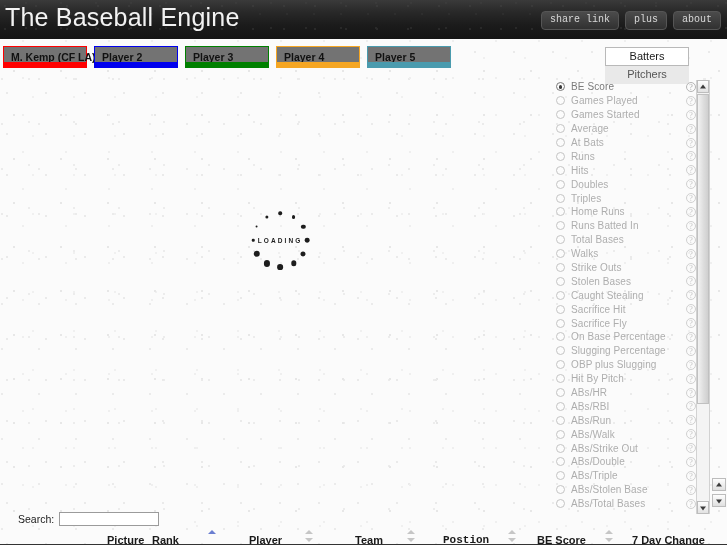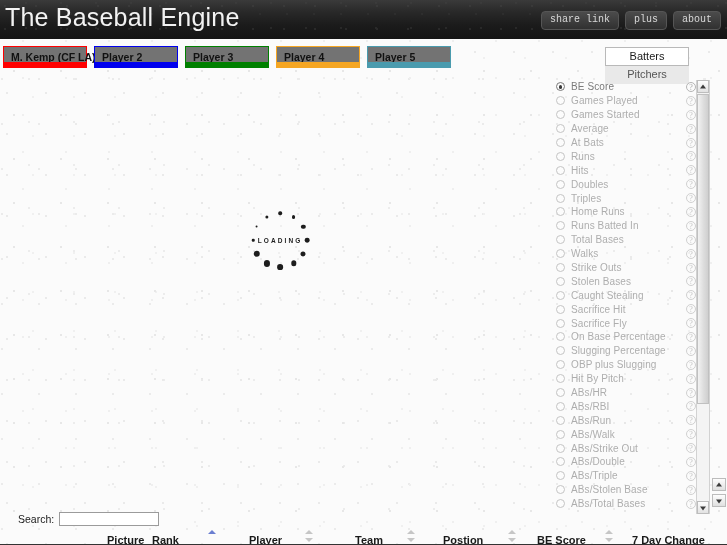--- a/index.html
+++ b/index.html
@@ -642,21 +642,21 @@
     <div class="th" style="left: 249px;">Player</div>
     <div class="sort" style="left: 305px;">
       <span class="up"></span>
       <span class="dn"></span>
     </div>
     <div class="th" style="left: 355px;">Team</div>
     <div class="sort" style="left: 407px;">
       <span class="up"></span>
       <span class="dn"></span>
     </div>
-    <div class="th" style="left: 443px;">Postion</div>
+    <div class="th" style="left: 443px; font-family: Liberation Mono, monospace;">Postion</div>
     <div class="sort" style="left: 508px;">
       <span class="up"></span>
       <span class="dn"></span>
     </div>
     <div class="th" style="left: 537px;">BE Score</div>
     <div class="sort" style="left: 605px;">
       <span class="up"></span>
       <span class="dn"></span>
     </div>
     <div class="th" style="left: 632px;">7 Day Change</div>

